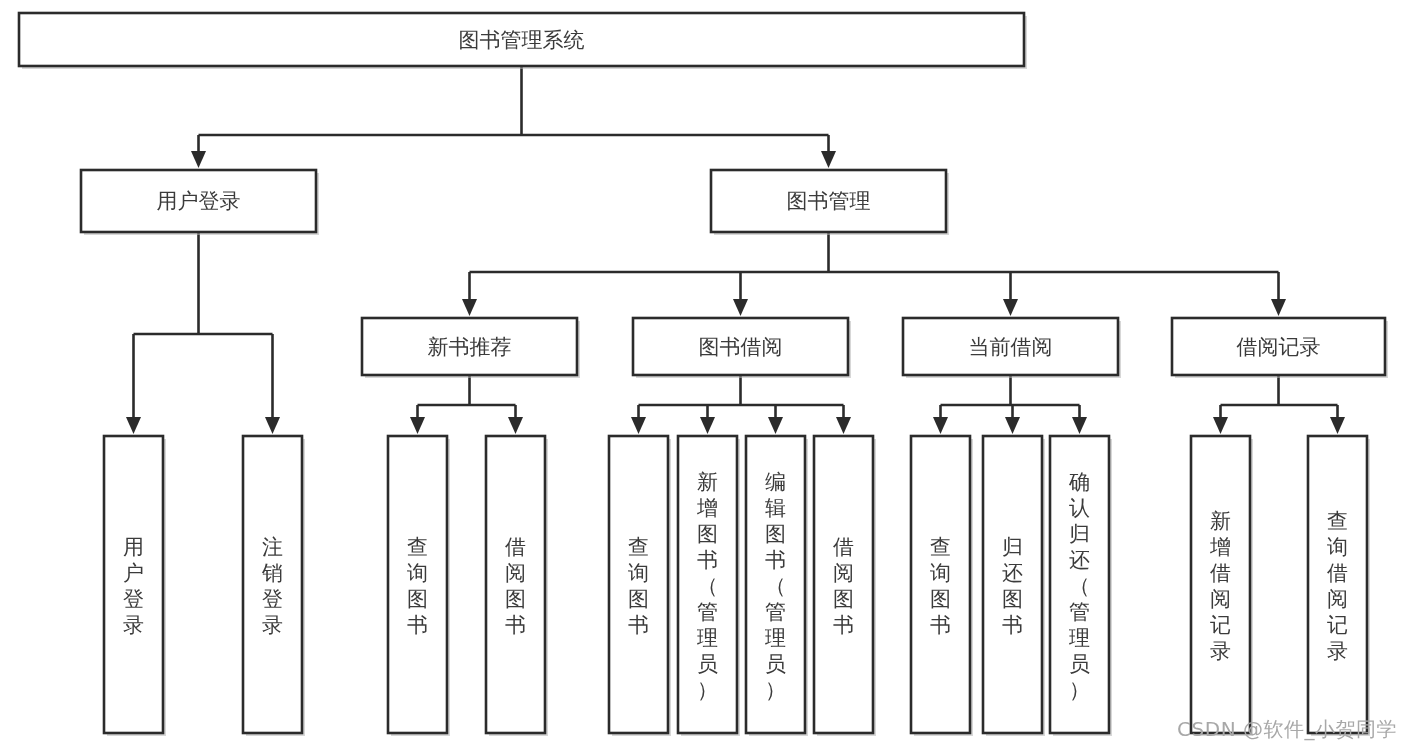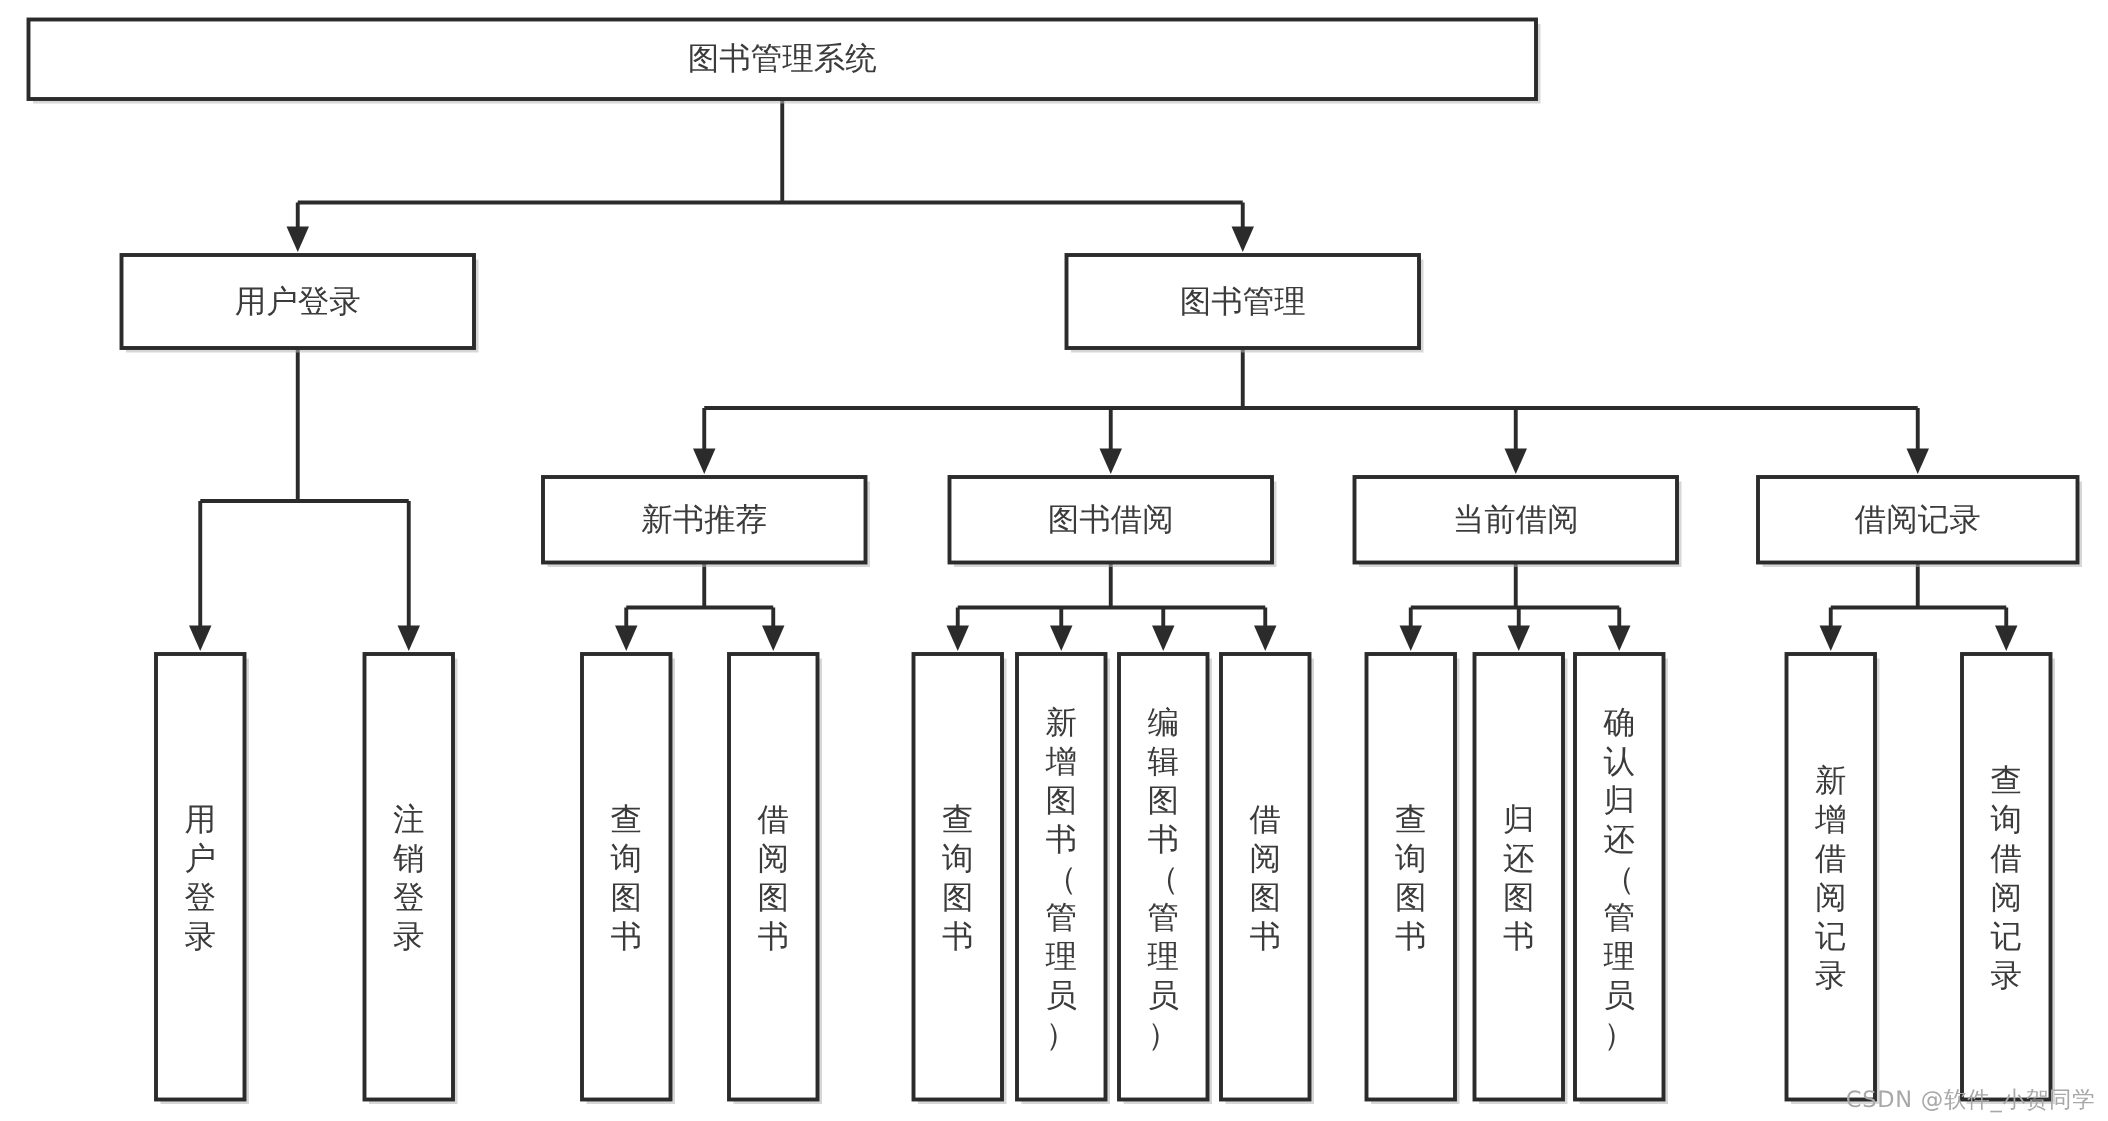--- a/index.html
+++ b/index.html
@@ -58,21 +58,21 @@
     font-family: "DejaVu Sans", "Liberation Sans", sans-serif;
     font-size: 21px;
     fill: #3b3b3b;
     text-anchor: middle;
   }
   .watermark {
     position: absolute;
     right: 8px;
     bottom: 4px;
     font-family: "DejaVu Sans", "Liberation Sans", sans-serif;
-    font-size: 15px;
+    font-size: 20px;
     color: #a8a8a8;
     white-space: nowrap;
     letter-spacing: 0.5px;
     pointer-events: none;
   }
 </style>
 </head>
 <body>
 
 <div id="diagram-root">

